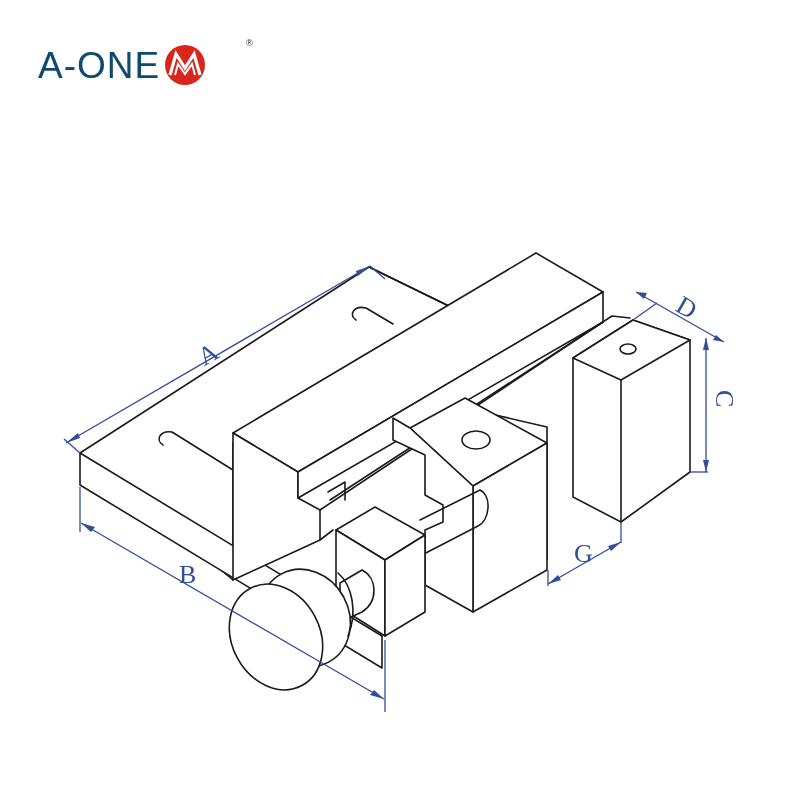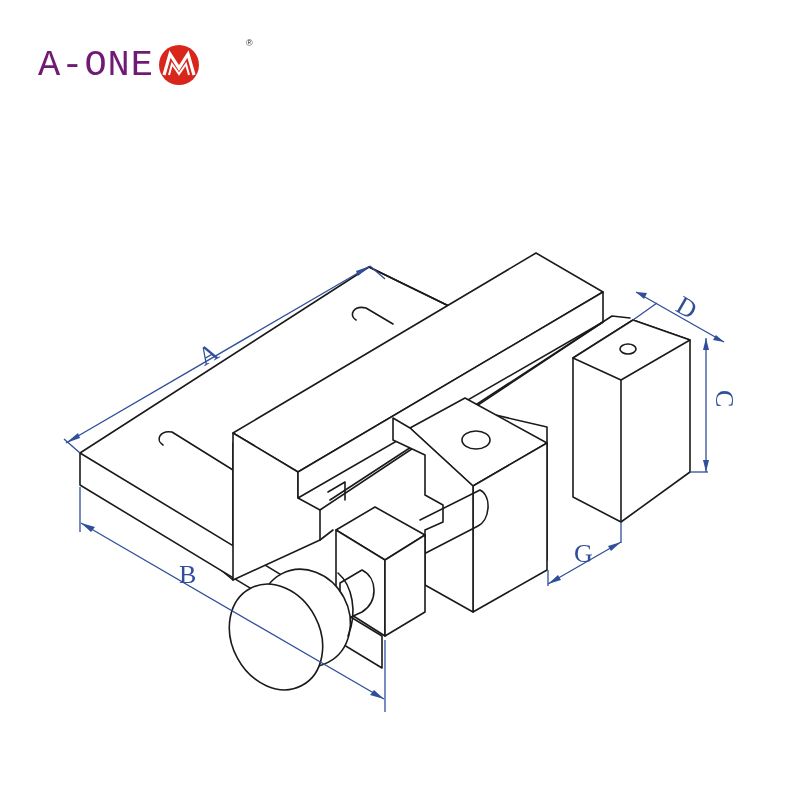--- a/index.html
+++ b/index.html
@@ -1,18 +1,18 @@
 <!DOCTYPE html>
 <html><head>
   <meta charset="utf-8">
   <style>
     html, body { margin: 0; padding: 0; background: #ffffff; }
     body { width: 800px; height: 800px; position: relative; overflow: hidden; font-family: "Liberation Sans", sans-serif; }
     .logo { position: absolute; left: 38px; top: 40px; height: 50px; display: flex; align-items: center; }
-    .logo-text { font-family: Liberation Mono, monospace; font-size: 37px; color: #701a75; letter-spacing: 1px; font-weight: normal; line-height: 1; }
+    .logo-text { font-family: Liberation Sans, sans-serif; font-size: 37px; color: #0c4a6e; letter-spacing: 1px; font-weight: normal; line-height: 1; }
     .logo-mark { width: 42px; height: 42px; margin-left: 4px; position: relative; }
     .reg { position: absolute; left: 246px; top: 38px; font-size: 9px; color: #333; }
     svg.drawing { position: absolute; left: 0; top: 0; }
     .ln { stroke: #1a1a1a; stroke-width: 1.6; fill: #ffffff; stroke-linejoin: round; stroke-linecap: round; }
     .ln-open { stroke: #1a1a1a; stroke-width: 1.6; fill: none; stroke-linejoin: round; stroke-linecap: round; }
     .dim { stroke: #2f4f9a; stroke-width: 1.3; fill: none; }
     .dim-arrow { fill: #2f4f9a; stroke: none; }
     .dim-label { fill: #2f4f9a; font-family: "Liberation Serif", serif; font-size: 26px; }
   </style>
 </head>

